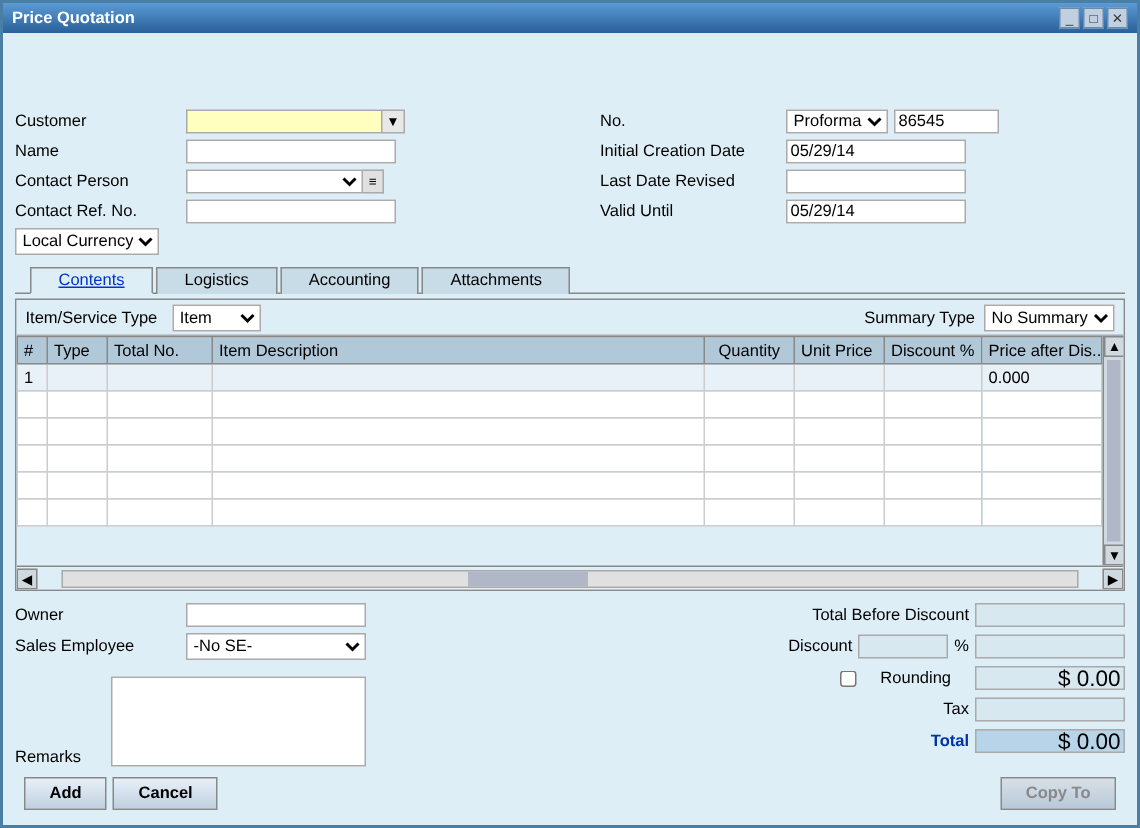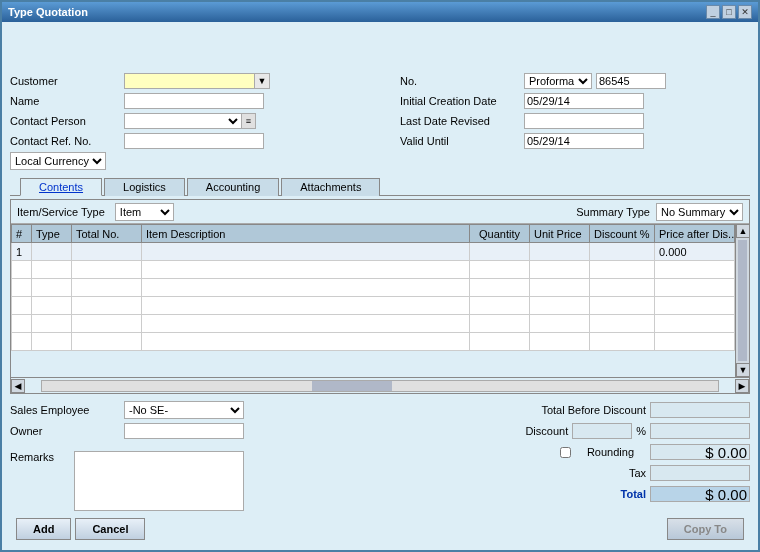--- a/index.html
+++ b/index.html
@@ -285,21 +285,21 @@
     }
 
     .discount-input { width: 60px; height: 16px; border: 1px solid #aaa; background: #d8e8f0; text-align: right; font-size: 11px; }
 
     .rounding-row { display: flex; align-items: center; gap: 16px; justify-content: flex-end; height: 18px; }
 
     .checkbox { width: 11px; height: 11px; }
 
     .remarks-area {
       display: flex;
-      align-items: flex-start;
+      align-items: flex-end;
       gap: 4px;
       margin-top: 2px;
     }
 
     .remarks-label { width: 60px; }
 
     textarea.remarks-input {
       width: 170px;
       height: 60px;
       border: 1px solid #aaa;
@@ -362,21 +362,21 @@
     }
 
     .proforma-select { height: 16px; font-size: 11px; border: 1px solid #aaa; }
   </style>
 </head>
 <body>
 
 <div class="window">
 
   <div class="title-bar">
-    <span class="title-bar-title">Type Quotation</span>
+    <span class="title-bar-title">Price Quotation</span>
     <div class="title-bar-buttons">
       <div class="title-bar-btn">_</div>
       <div class="title-bar-btn">□</div>
       <div class="title-bar-btn">✕</div>
     </div>
   </div>
 
   <div class="content-area">
 
     <div class="top-form">
@@ -551,28 +551,28 @@
             <div class="h-scrollbar-thumb"></div>
           </div>
           <div class="scroll-arrow">▶</div>
         </div>
       </div>
     </div>
 
     <div class="bottom-area">
       <div class="bottom-left">
         <div class="field-row">
+          <span class="field-label">Owner</span>
+          <input type="text" class="field-input" style="width: 120px;">
+        </div>
+        <div class="field-row">
           <span class="field-label">Sales Employee</span>
           <select style="height:18px;font-size:11px;border:1px solid #aaa;width:120px;">
             <option>-No SE-</option>
           </select>
-        </div>
-        <div class="field-row">
-          <span class="field-label">Owner</span>
-          <input type="text" class="field-input" style="width: 120px;">
         </div>
         <div class="remarks-area" style="margin-top:8px;">
           <span class="remarks-label">Remarks</span>
           <textarea class="remarks-input" style=""></textarea>
         </div>
       </div>
 
       <div class="bottom-right">
         <div class="summary-row">
           <span class="summary-label">Total Before Discount</span>

